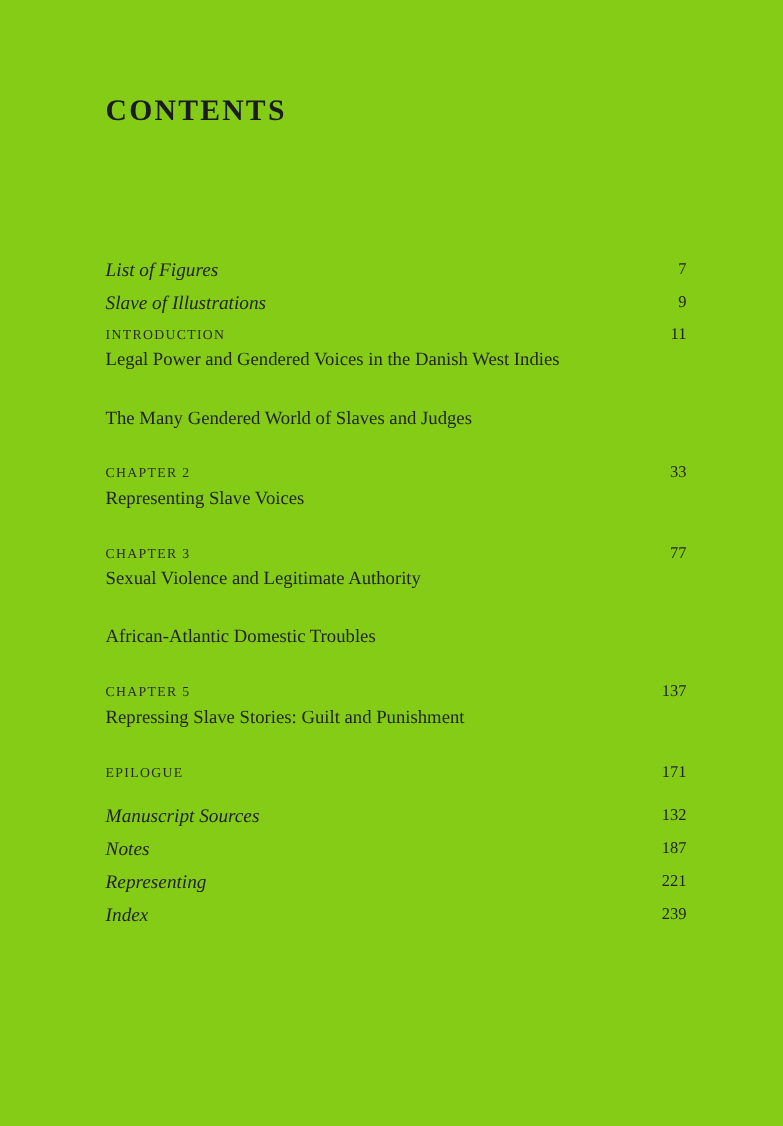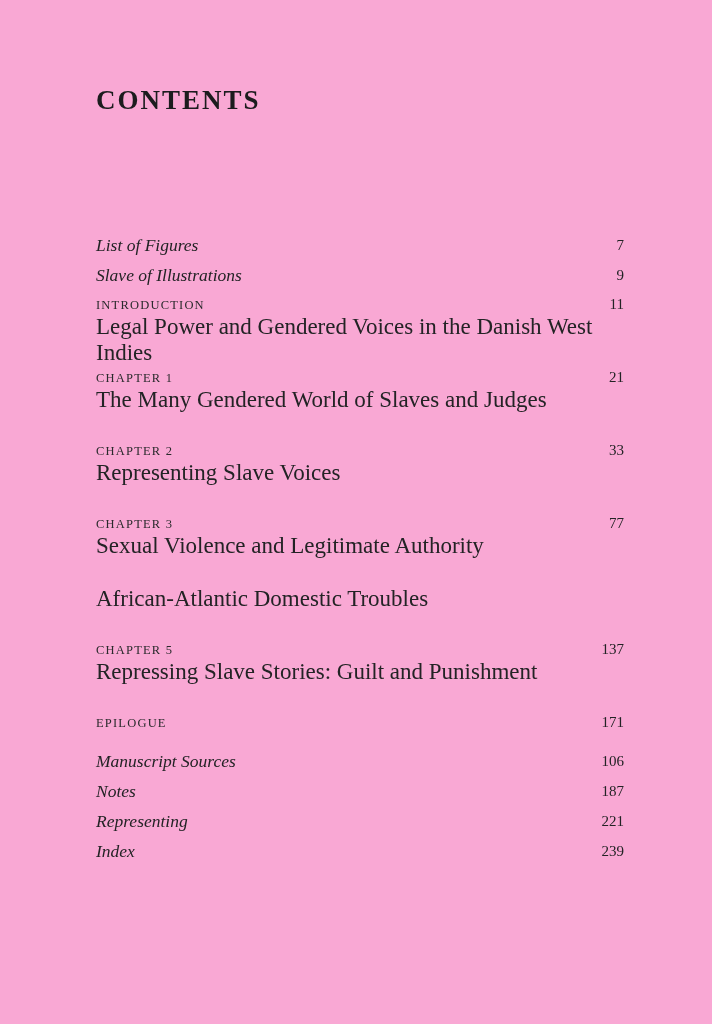--- a/index.html
+++ b/index.html
@@ -4,21 +4,21 @@
 <style>
   html, body {
     margin: 0;
     padding: 0;
     background: #ffffff;
   }
   .page {
     position: relative;
     width: 712px;
     height: 1024px;
-    background: #f9a8d4;
+    background: #84cc16;
     font-family: "Liberation Serif", "DejaVu Serif", serif;
     color: #1f1f1f;
     overflow: hidden;
     box-sizing: border-box;
   }
   .content {
     position: absolute;
     left: 96px;
     top: 0;
     width: 528px;
@@ -67,21 +67,21 @@
   }
   .sec-label {
     flex: 1;
     font-size: 12.5px;
     letter-spacing: 1.2px;
     color: #2a2a2c;
   }
   .sec-title {
     height: 26px;
     line-height: 26px;
-    font-size: 23px;
+    font-size: 17px;
     color: #232325;
   }
   .back-matter {
     margin-top: 14px;
   }
 </style>
 </head>
 <body>
 
 <div class="page">
@@ -102,24 +102,20 @@
 
     <div class="section-block first">
       <div class="sec-head">
         <span class="sec-label">INTRODUCTION</span>
         <span class="page-num">11</span>
       </div>
       <div class="sec-title">Legal Power and Gendered Voices in the Danish West Indies</div>
     </div>
 
     <div class="section-block">
-      <div class="sec-head">
-        <span class="sec-label">CHAPTER 1</span>
-        <span class="page-num">21</span>
-      </div>
       <div class="sec-title">The Many Gendered World of Slaves and Judges</div>
     </div>
 
     <div class="section-block">
       <div class="sec-head">
         <span class="sec-label">CHAPTER 2</span>
         <span class="page-num">33</span>
       </div>
       <div class="sec-title">Representing Slave Voices</div>
     </div>
@@ -147,21 +143,21 @@
     <div class="section-block">
       <div class="sec-head">
         <span class="sec-label">EPILOGUE</span>
         <span class="page-num">171</span>
       </div>
     </div>
 
     <div class="back-matter">
       <div class="bm-row">
         <span class="bm-label">Manuscript Sources</span>
-        <span class="page-num">106</span>
+        <span class="page-num">132</span>
       </div>
       <div class="bm-row">
         <span class="bm-label">Notes</span>
         <span class="page-num">187</span>
       </div>
       <div class="bm-row">
         <span class="bm-label">Representing</span>
         <span class="page-num">221</span>
       </div>
       <div class="bm-row">

